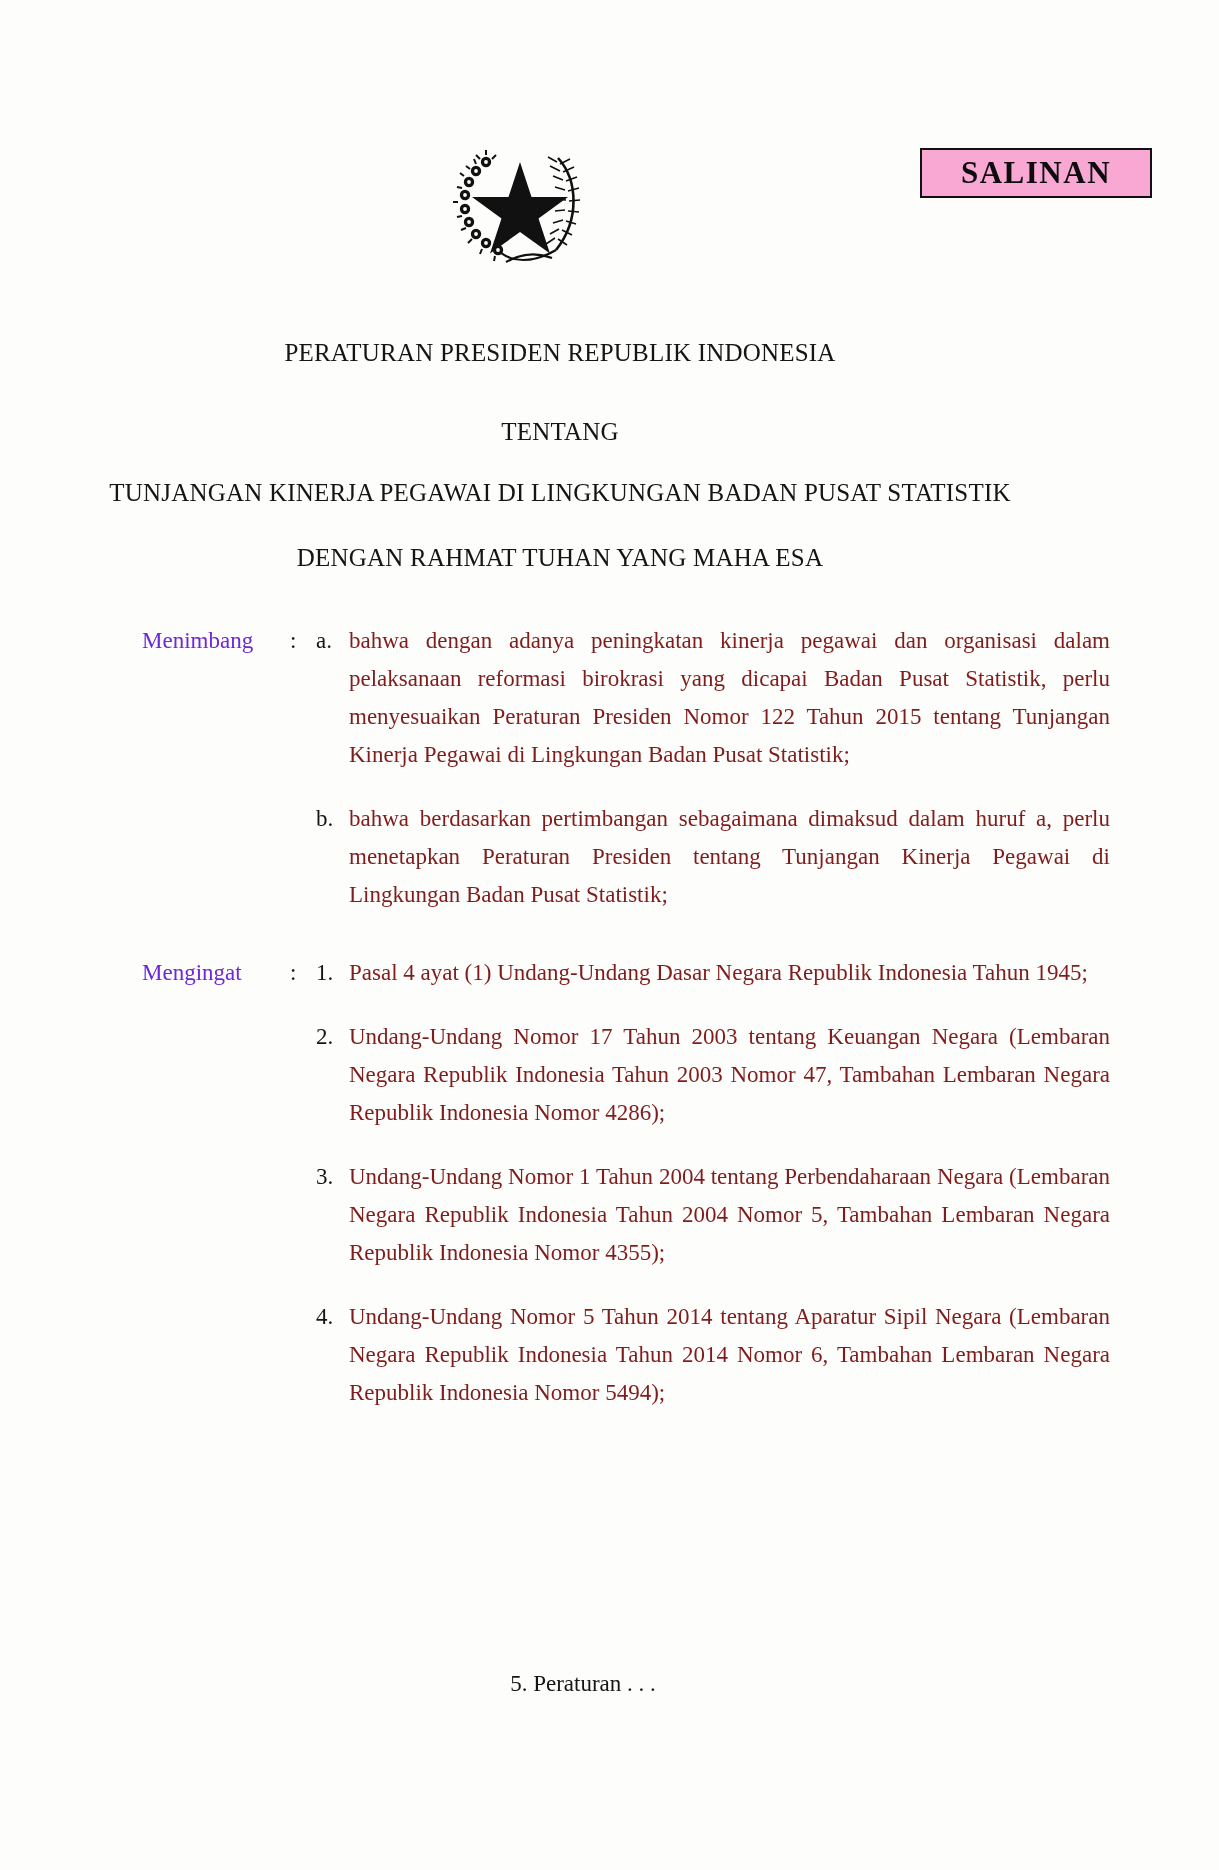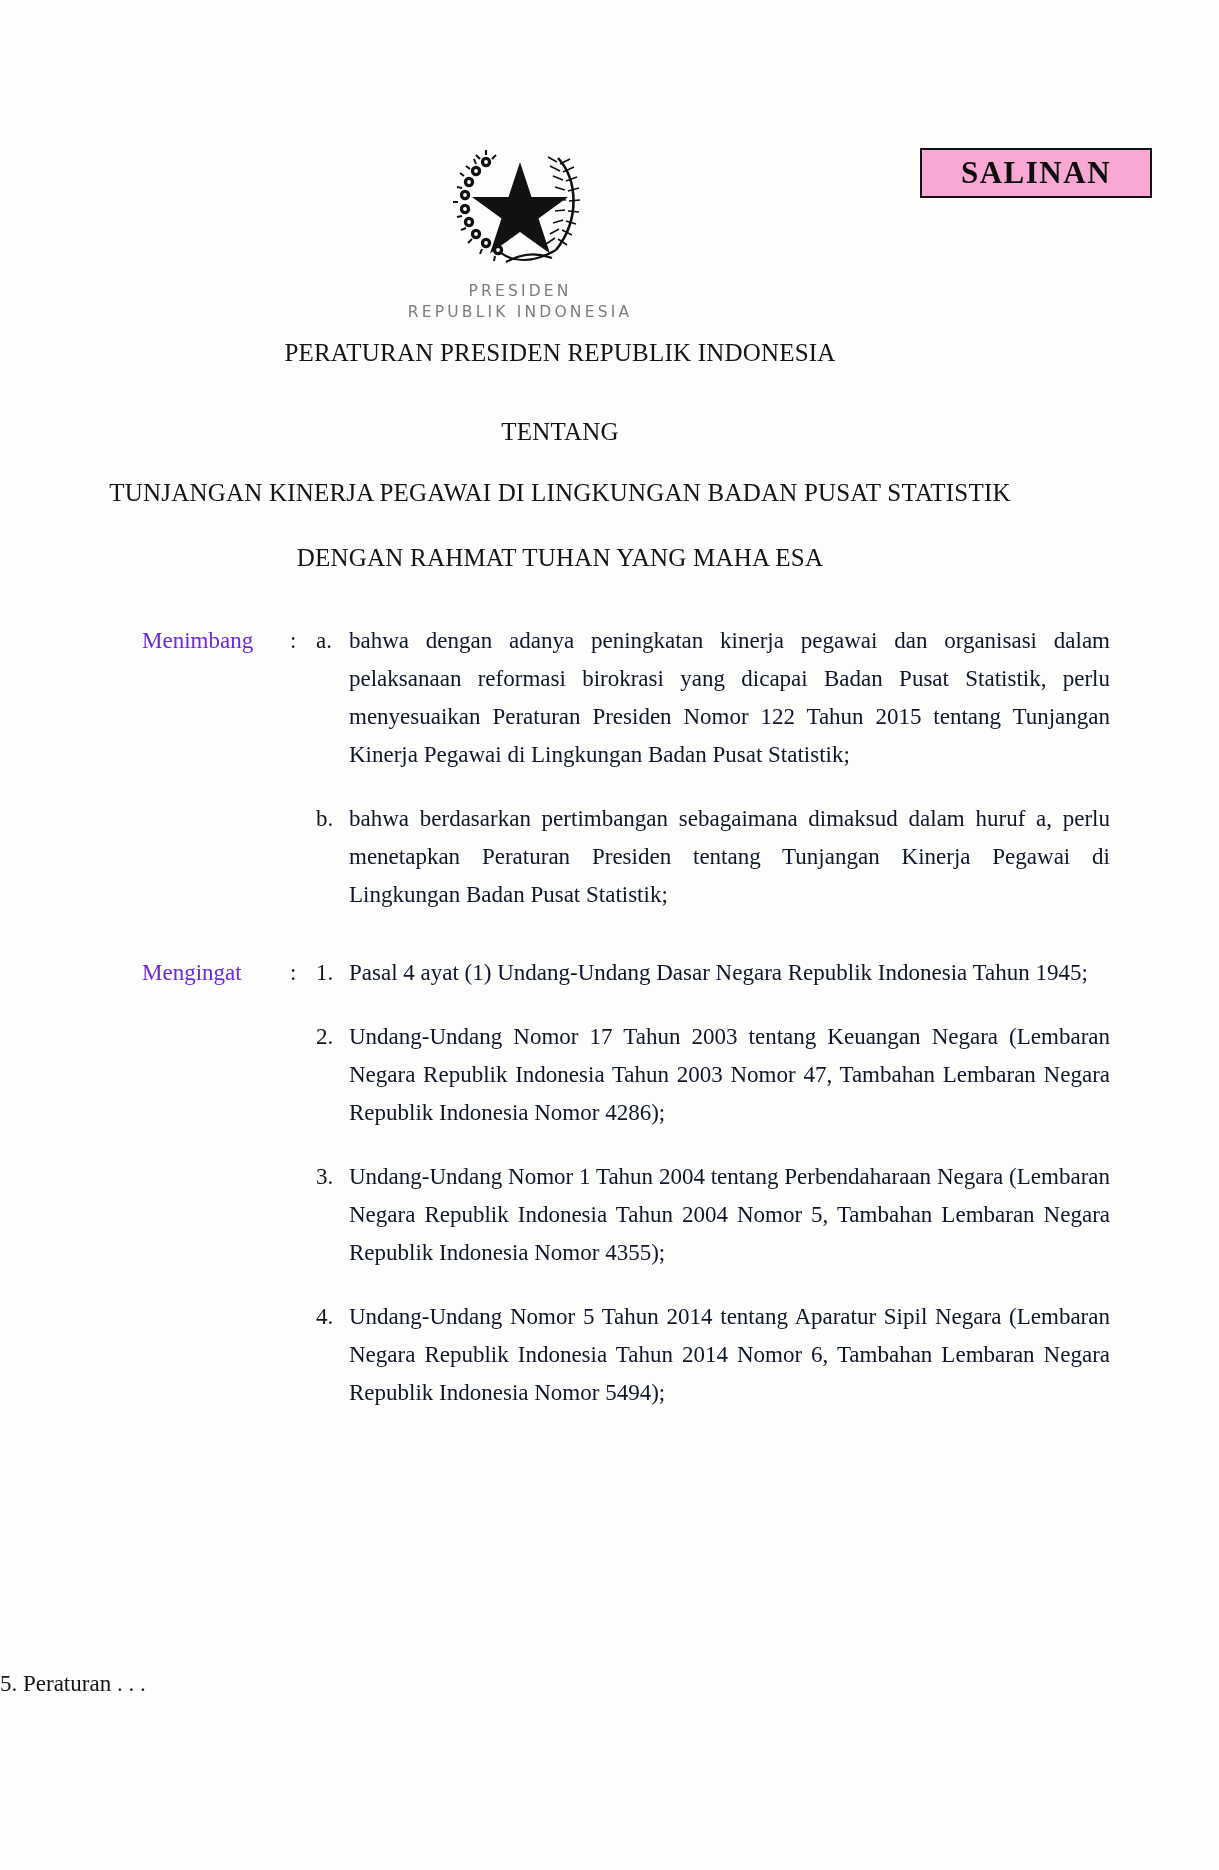--- a/index.html
+++ b/index.html
@@ -135,36 +135,37 @@
     font-size: 23px;
     line-height: 38px;
     color: #151515;
   }
   .item-text {
     flex: 1;
     font-size: 23px;
     line-height: 38px;
     text-align: justify;
     text-justify: inter-word;
-    color: #0f172a;
+    color: #7f1d1d;
     hyphens: none;
   }
 
   .section-gap { height: 40px; }
 
   
   .catchword {
     position: absolute;
     left: 0;
     top: 1667px;
     width: 1110px;
-    text-align: left;
+    text-align: center;
     font-size: 23px;
     line-height: 34px;
     color: #151515;
+    padding-left: 28px;
   }
 </style>
 </head>
 <body>
 
 <div class="page">
 
   <div class="salinan-box">
     <span class="salinan-text">SALINAN</span>
   </div>
@@ -222,24 +223,20 @@
         </g>
       </g>
       <g stroke="#111" stroke-width="2.2" fill="none">
 
         <path d="M60 124 C72 134 92 136 116 122"></path>
         <path d="M66 134 C80 126 96 124 112 130"></path>
       </g>
     </svg>
   </div>
 
-  <div class="pres-head">
-    <span>PRESIDEN</span>
-    <span class="l2">REPUBLIK INDONESIA</span>
-  </div>
 
   <div class="titleblock">
     <div class="t-line">PERATURAN PRESIDEN REPUBLIK INDONESIA</div>
     <div class="gap-sm"></div>
     <div class="gap-md"></div>
     <div class="t-line">TENTANG</div>
     <div class="gap-md"></div>
     <div class="t-line">TUNJANGAN KINERJA PEGAWAI DI LINGKUNGAN BADAN PUSAT STATISTIK</div>
     <div class="gap-lg"></div>
     <div class="t-line">DENGAN RAHMAT TUHAN YANG MAHA ESA</div>

